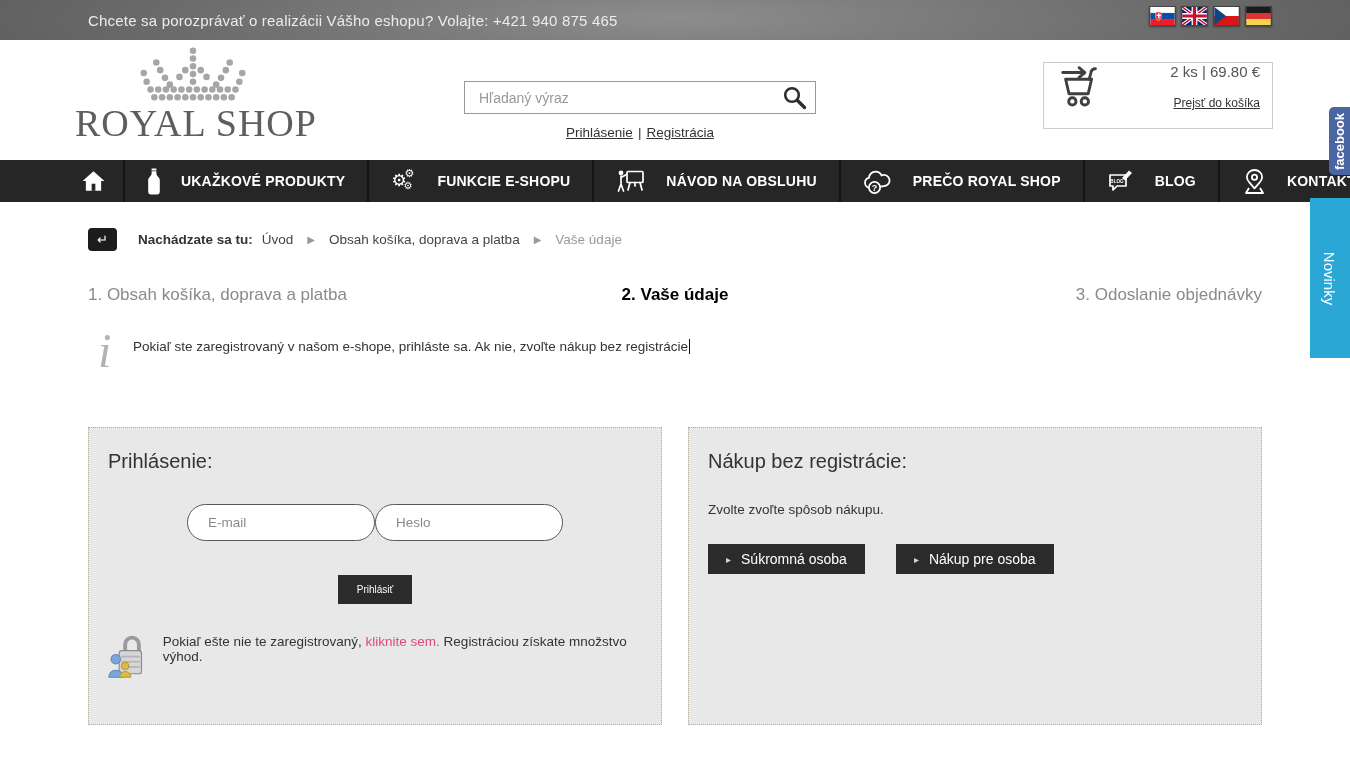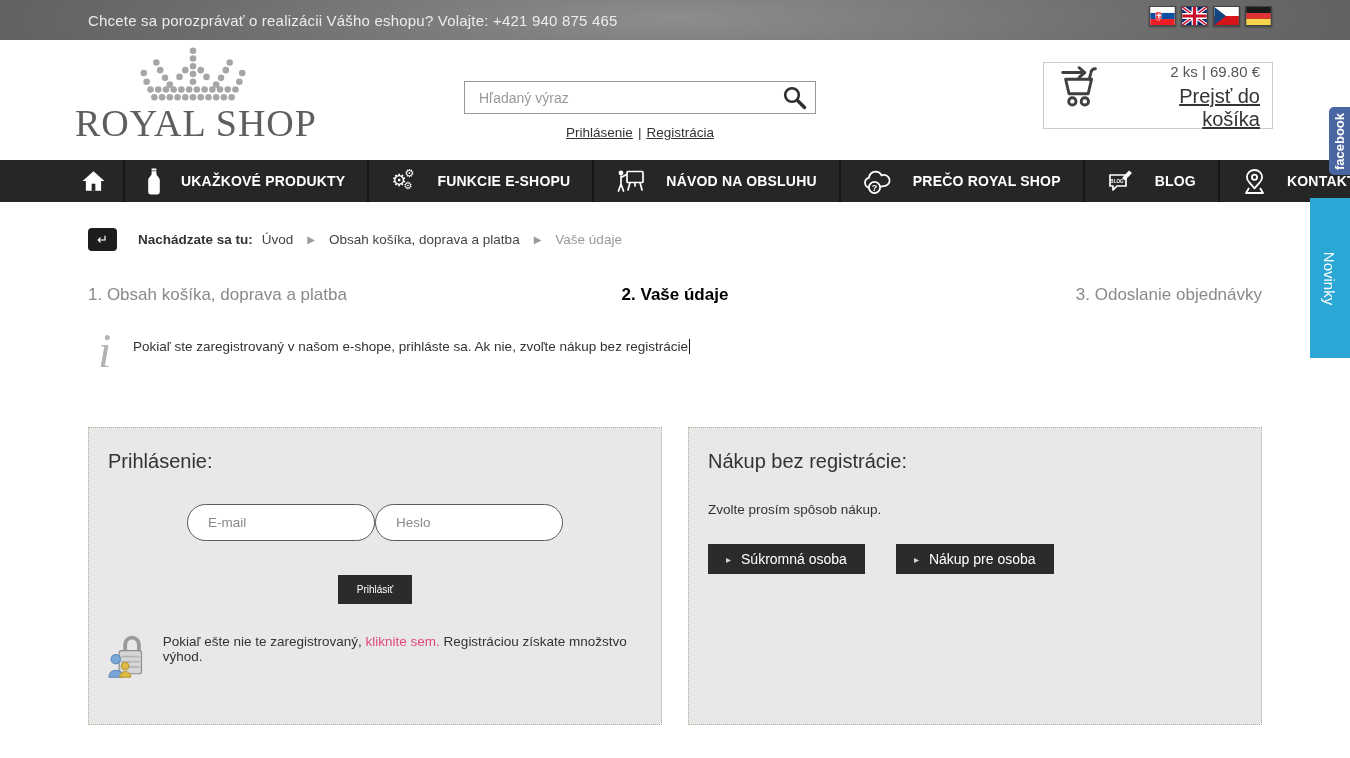--- a/index.html
+++ b/index.html
@@ -29,21 +29,21 @@
   .search-box input::placeholder { color:#999; }
   .search-btn { position:absolute; right:6px; top:3px; width:28px; height:28px; border:0;
                 background:transparent; cursor:pointer; }
   .auth-links { text-align:center; margin-top:11px; font-size:13.5px; color:#333; }
   .auth-links a { color:#333; text-decoration:underline; cursor:pointer; }
   .auth-sep { margin:0 5px; color:#333; }
   .cart-box { position:absolute; left:1043px; top:22px; width:230px; height:67px;
               border:1px solid #ccc; display:flex; align-items:flex-start; padding:0 12px;gap:23px; }
   .cart-texts { flex:1; text-align:right; }
   .cart-summary { font-size:15px; color:#555; }
-  .cart-link { display:inline-block; margin-top:5px; font-size:20px; color:#333;
+  .cart-link { display:inline-block; margin-top:16px; font-size:12px; color:#333;
                text-decoration:underline; cursor:pointer; }
 
   
   nav { position:relative; height:42px; background:#262626; display:flex; align-items:stretch;
         padding-left:64px; }
   .nav-item { display:flex; align-items:center; gap:20px; padding:0 22px; cursor:pointer;
               border-left:2px solid #151515; color:#fff; text-decoration:none; }
   .nav-item:first-child { border-left:none; padding:0 16px; }
   .nav-item span.lbl { font-size:14px; font-weight:700; letter-spacing:.2px; white-space:nowrap; }
   .gear-wrap { position:relative; width:26px; height:26px; color:#fff; }
@@ -334,21 +334,21 @@
             <path d="M1,56 a8.2,8.2 0 0 1 16.4,0 z" fill="#7aa7d8" stroke="#5c88bb" stroke-width="1.2"></path>
             <circle cx="20" cy="43" r="4.4" fill="#dcbc43" stroke="#b2952f" stroke-width="1.1"></circle>
             <path d="M13.5,56 a6.6,6.6 0 0 1 13.2,0 z" fill="#dcbc43" stroke="#b2952f" stroke-width="1.1"></path>
           </svg>
           <div class="register-text"><span>Pokiaľ ešte nie te zaregistrovaný, </span><a>kliknite sem.</a><span> Registráciou získate množstvo výhod.</span></div>
         </div>
       </div>
 
       <div class="panel">
         <h2>Nákup bez registrácie:</h2>
-        <div class="guest-subtitle">Zvolte prosím spôsob nákup.</div>
+        <div class="guest-subtitle">Zvolte zvoľte spôsob nákupu.</div>
         <div class="guest-buttons">
           <button class="dark-btn guest-btn">
             <span class="btn-arrow">▸</span>
             <span>Súkromná osoba</span>
           </button>
           <button class="dark-btn guest-btn">
             <span class="btn-arrow">▸</span>
             <span>Nákup pre osoba</span>
           </button>
         </div>

